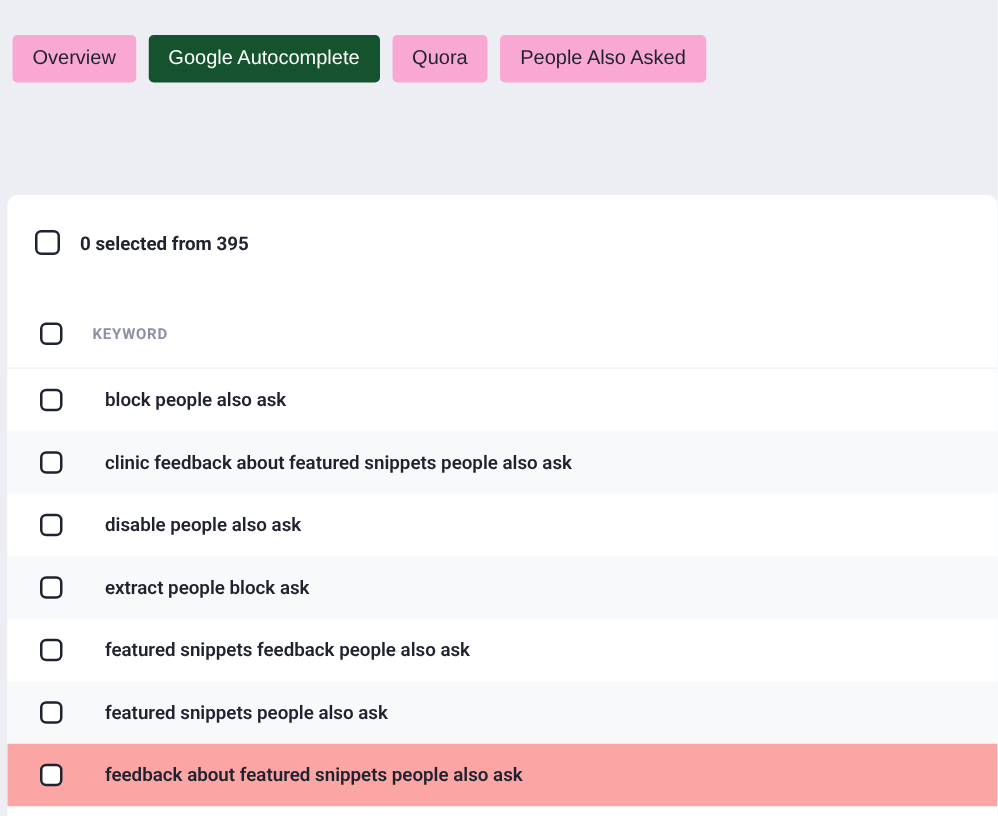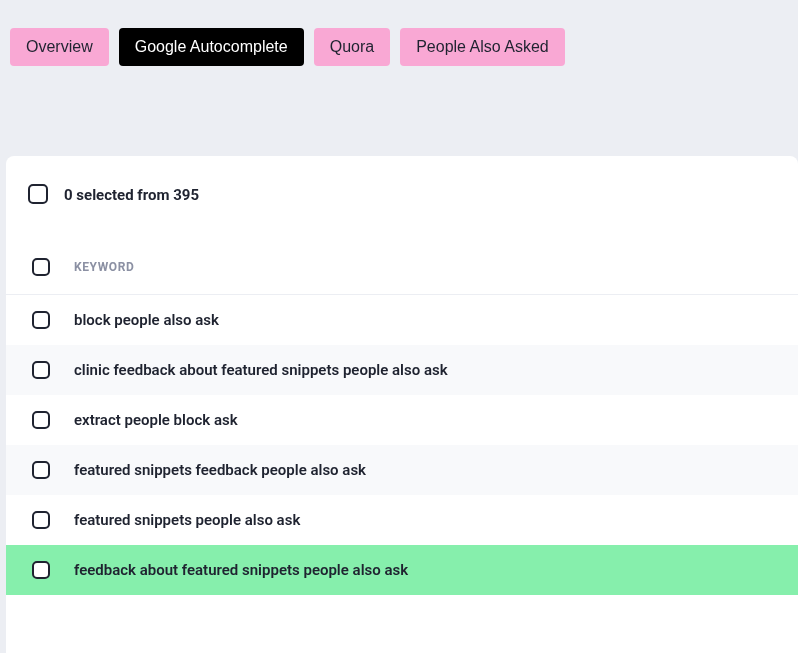--- a/index.html
+++ b/index.html
@@ -19,21 +19,21 @@
     background: #f9a8d4;
     color: #1f2330;
     font-size: 16px;
     font-weight: 500;
     padding: 10px 16px;
     border-radius: 4px;
     cursor: pointer;
     border: none;
   }
   .tab.active {
-    background: #000000;
+    background: #14532d;
     color: #ffffff;
   }
   .panel {
     background: #ffffff;
     border-radius: 8px 8px 0 0;
     margin-top: 90px;
     margin-left: 6px;
     width: calc(100% - 6px);
     min-height: 500px;
   }
@@ -77,26 +77,26 @@
     font-size: 12px;
     font-weight: 700;
     letter-spacing: 0.6px;
     color: #8b90a3;
     text-align: right;
   }
   .rows { }
   .row {
     display: flex;
     align-items: center;
-    gap: 24px;
+    gap: 34px;
     padding: 16px 26px;
   }
   .row:nth-child(odd) { background: #ffffff; }
   .row:nth-child(even) { background: #f8f9fb; }
-  .row.hovered { background: #86efac; }
+  .row.hovered { background: #fca5a5; }
   .row-checkbox {
     width: 18px;
     height: 18px;
     border: 2px solid #1f2330;
     border-radius: 5px;
     background: #ffffff;
     cursor: pointer;
     flex-shrink: 0;
   }
   .row-text {
@@ -131,20 +131,24 @@
     <div class="row">
       <div class="row-checkbox"></div>
       <span class="row-text">block people also ask</span>
     </div>
     <div class="row">
       <div class="row-checkbox"></div>
       <span class="row-text">clinic feedback about featured snippets people also ask</span>
     </div>
     <div class="row">
       <div class="row-checkbox"></div>
+      <span class="row-text">disable people also ask</span>
+    </div>
+    <div class="row">
+      <div class="row-checkbox"></div>
       <span class="row-text">extract people block ask</span>
     </div>
     <div class="row">
       <div class="row-checkbox"></div>
       <span class="row-text">featured snippets feedback people also ask</span>
     </div>
     <div class="row">
       <div class="row-checkbox"></div>
       <span class="row-text">featured snippets people also ask</span>
     </div>

